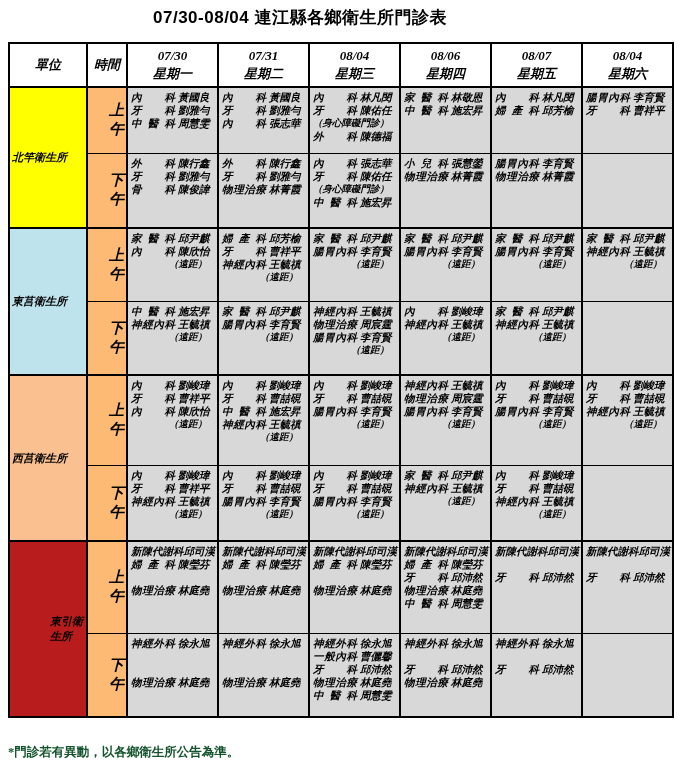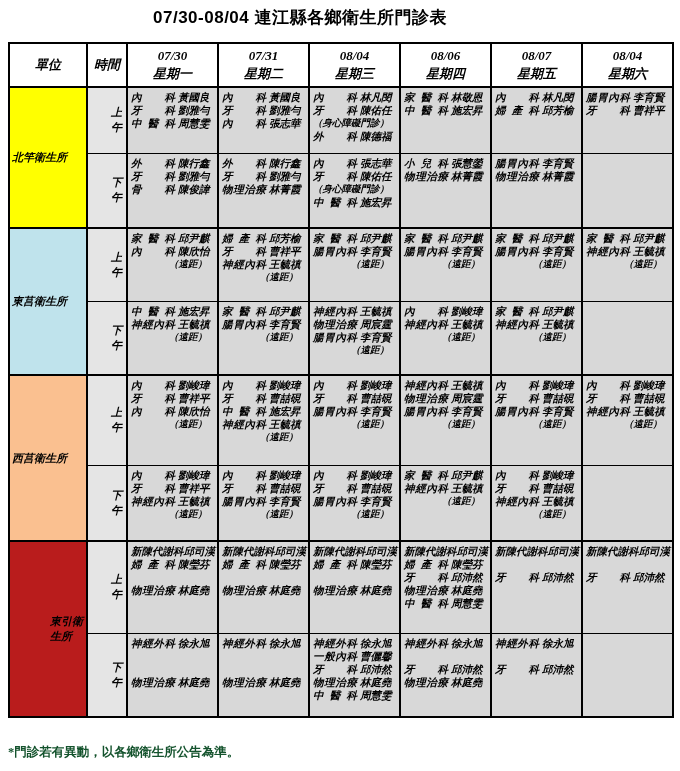--- a/index.html
+++ b/index.html
@@ -10,22 +10,22 @@
   table{border-collapse:collapse;table-layout:fixed;margin:13px 0 0 8px;width:664px;
         border:2px solid #000;font-style:italic;}
   col.c-unit{width:78px;} col.c-time{width:40px;} col.c-day{width:91px;}
   th,td{border-left:2px solid #000;border-right:2px solid #000;
         border-top:1px solid #000;border-bottom:1px solid #000;}
   thead th{border-bottom:2px solid #000;height:40px;vertical-align:middle;
            text-align:center;font-size:13px;font-weight:bold;background:#fff;line-height:1.35;}
   tr.unit-start td{border-top:2px solid #000;}
   .unit-cell{vertical-align:middle;text-align:left;padding-left:2px;
              font-size:11px;font-weight:bold;}
-  .time-cell{vertical-align:middle;text-align:center;font-size:11px;
-             font-weight:bold;background:#e5e5e5;padding-left:20px;}
+  .time-cell{vertical-align:middle;text-align:center;font-size:15px;
+             font-weight:bold;background:#fdba74;padding-left:20px;}
   .sched-cell{background:#D8D8D8;vertical-align:top;padding:3px 2px 2px 3px;
               font-size:10.5px;font-weight:bold;overflow:hidden;}
   .entry{display:flex;align-items:baseline;line-height:13px;white-space:nowrap;}
   .dept{display:inline-flex;justify-content:space-between;min-width:44px;}
   .doctor{margin-left:3px;}
   .note-line{text-align:right;padding-right:8px;line-height:13px;font-size:9.5px;}
   .gap-line{height:13px;}
   .footnote{margin:26px 0 0 8px;font-size:12.5px;font-weight:bold;color:#14532d;}
 </style>
 </head>

